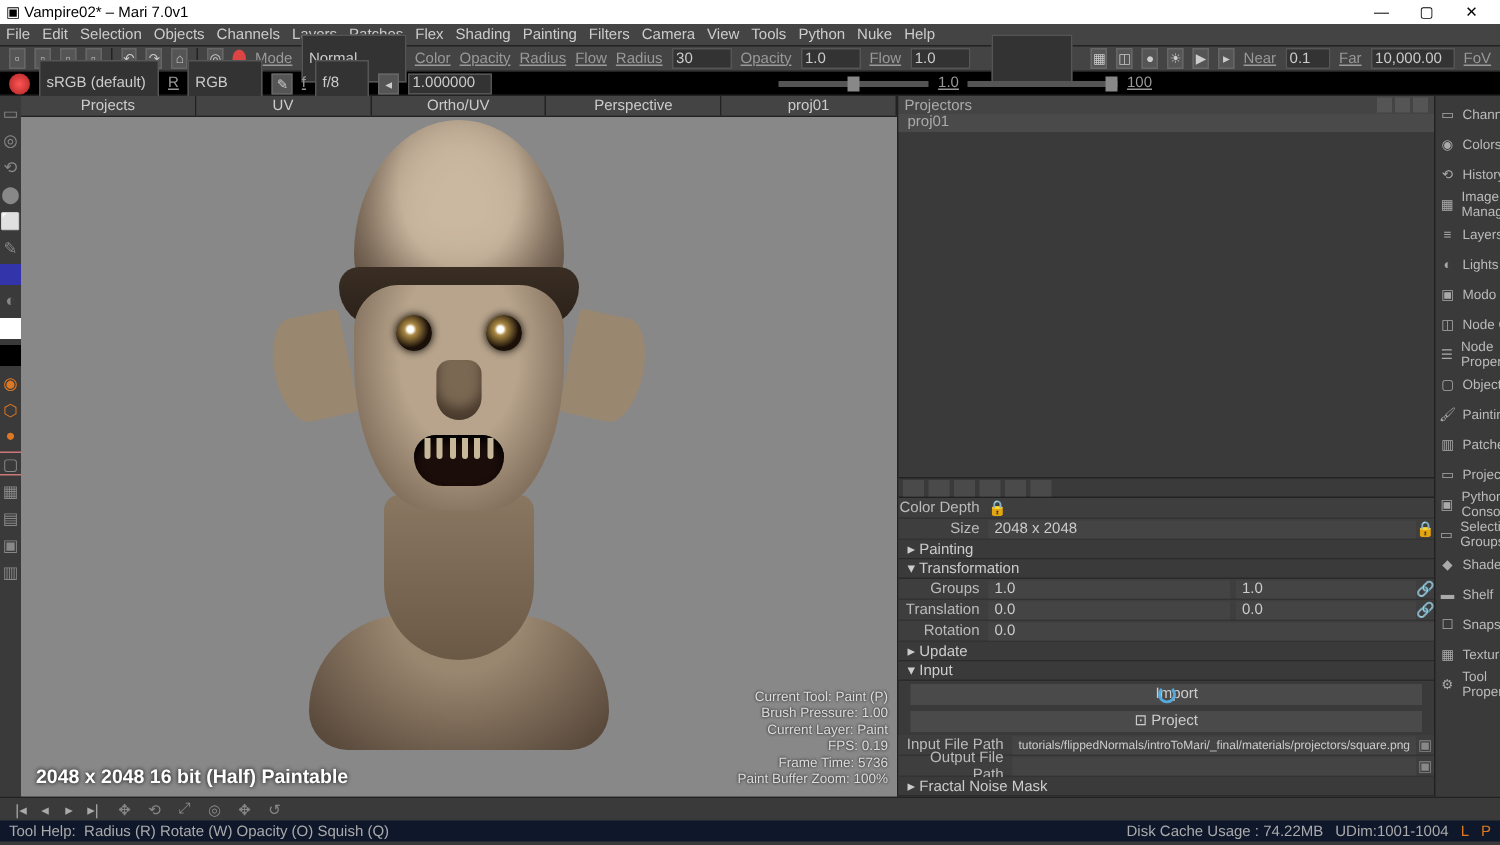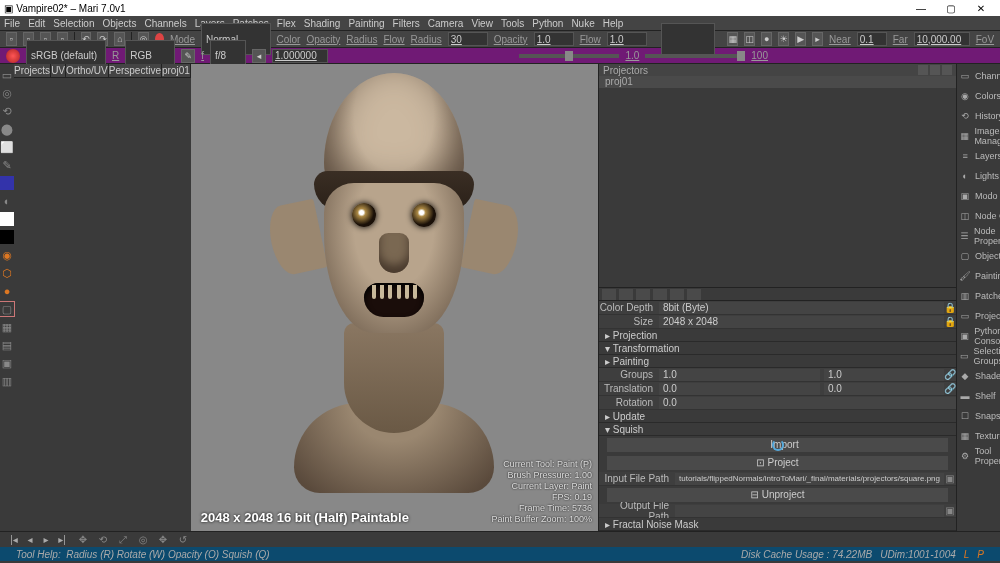--- a/index.html
+++ b/index.html
@@ -7,35 +7,35 @@
 .titlebar { height:16px; background:#fff; display:flex; align-items:center; padding:0 4px; color:#000; font-size:10px; }
 .titlebar .spacer { flex:1; }
 .titlebar .winbtn { width:30px; text-align:center; color:#000; cursor:pointer; font-size:10px; }
 .menubar { height:14px; background:#444; display:flex; align-items:center; padding:0 4px; gap:8px; font-size:10px; }
 .menubar span { cursor:pointer; color:#ccc; }
 .toolbar1 { height:18px; background:#444; display:flex; align-items:center; gap:6px; padding:0 6px; border-top:1px solid #222; border-bottom:1px solid #222; }
 .orb { width:12px; height:12px; border-radius:50%; background:#d44; cursor:pointer; }
 .toolbar1 .sep { width:1px; height:14px; background:#222; }
 .tlbl { font-size:10px; color:#999;text-decoration:underline; }
 .drop { background:#333; border:1px solid #555; height:14px; font-size:10px; color:#ccc; padding:15px 4px; display:flex; align-items:center; }
-.tinput { background:#333; border:1px solid #555; height:14px; width:40px; color:#ccc; font-size:10px; padding:0 2px;text-decoration:underline; }
+.tinput { background:#333; border:1px solid #555; height:14px; width:40px; color:#ccc; font-size:10px; padding:0 2px; }
 .ticon { width:14px; height:14px; background:#555; border:1px solid #666; display:flex; align-items:center; justify-content:center; color:#ccc; font-size:9px; cursor:pointer; }
-.toolbar2 { height:16px; background:#701a75; display:flex; align-items:center; gap:6px; padding:0 6px; border-bottom:1px solid #222; }
+.toolbar2 { height:16px; background:#000000; display:flex; align-items:center; gap:6px; padding:0 6px; border-bottom:1px solid #222; }
 .swatch { width:14px; height:14px; border-radius:50%; background:radial-gradient(#f55,#a22); }
 .nav { background:#3a3a3a; display:flex; align-items:center; gap:4px; padding:0 2px; }
 .navbtn { width:12px; height:12px; display:flex; align-items:center; justify-content:center; color:#aaa; cursor:pointer; }
 .main { display:flex; height:467px; }
 .leftrail { width:20px; background:#3a3a3a; display:flex; flex-direction:column; align-items:center; gap:4px; padding-top:4px; }
 .ltool { width:14px; height:14px; display:flex; align-items:center; justify-content:center; color:#888; cursor:pointer; font-size:11px; }
 .ltool.sel { outline:1px solid #c77; }
 .ltool.blue { background:#33a; }
 .ltool.white { background:#fff; }
 .ltool.black { background:#000; }
 .ltool.orange { color:#d72; }
-.viewport { flex:0 0 584px; display:flex; flex-direction:row; }
+.viewport { flex:0 0 584px; display:flex; flex-direction:column; }
 .vptabs { height:14px; background:#3a3a3a; display:flex; border-bottom:1px solid #222; }
 .vptab { flex:1; text-align:center; font-size:10px; color:#ccc; cursor:pointer; background:#444; border-right:1px solid #222; line-height:14px; }
 .vpcanvas { flex:1; background:#888; position:relative; overflow:hidden; }
 .head { position:absolute; left:50%; top:48%; transform:translate(-50%,-50%); width:230px; height:430px; }
 .skull { position:absolute; top:0; left:50%; transform:translateX(-50%); width:140px; height:140px; background:radial-gradient(ellipse at 50% 30%, #cbb8a0 40%, #8a7865 80%); border-radius:70px 70px 60px 60px / 90px 90px 50px 50px; box-shadow:inset 0 -20px 40px #5a4b3e; }
 .brow { position:absolute; top:98px; left:50%; transform:translateX(-50%); width:160px; height:40px; background:linear-gradient(#3a2e24,#2a2018); border-radius:20px 20px 40px 40px; }
 .face { position:absolute; top:110px; left:50%; transform:translateX(-50%); width:140px; height:150px; background:radial-gradient(ellipse at 50% 30%, #b8a48c 40%, #6e5d4c 90%); border-radius:30px 30px 50px 50px / 30px 30px 100px 100px; }
 .eye { position:absolute; width:24px; height:24px; border-radius:50%; background:radial-gradient(circle at 40% 40%, #fff 10%, #a84 20%, #1a1008 60%); top:130px; box-shadow:0 0 6px #000; }
 .eye.l { left:calc(50% - 42px); } .eye.r { left:calc(50% + 18px); }
 .nose { position:absolute; top:160px; left:50%; transform:translateX(-50%); width:30px; height:40px; background:#7a6852; border-radius:10px 10px 16px 16px; box-shadow:inset 0 -8px 8px #4a3b2e; }
@@ -63,21 +63,21 @@
 .proprow .val2 { width:120px; background:#444; height:12px; line-height:12px; padding:0 4px; margin-left:4px; color:#ccc; }
 .proprow .lock { width:12px; text-align:center; color:#888; cursor:pointer; }
 .sec { height:13px; background:#3a3a3a; padding-left:6px; font-size:10px; line-height:13px; cursor:pointer; border-bottom:1px solid #2a2a2a; color:#ccc; }
 .bigbtn { height:14px; margin:2px 8px; background:#4a4a4a; text-align:center; font-size:10px; line-height:14px; cursor:pointer; color:#ccc; position:relative; }
 .spinner { position:absolute; left:50%; top:50%; transform:translate(-50%,-50%); width:12px; height:12px; border:2px solid #5ad; border-top-color:transparent; border-radius:50%; }
 .rightrail { flex:0 0 80px; background:#3a3a3a; border-left:1px solid #222; display:flex; flex-direction:column; padding:4px 2px; gap:4px; }
 .rr { display:flex; align-items:center; gap:4px; font-size:9px; color:#bbb; cursor:pointer; height:16px; }
 .rr .ico { width:12px; height:12px; display:flex; align-items:center; justify-content:center; color:#aaa; }
 .bottombar { height:16px; background:#3a3a3a; display:flex; align-items:center; gap:6px; padding:0 6px; border-top:1px solid #222; }
 .bottombar .bic { width:14px; height:14px; color:#888; cursor:pointer; display:flex; align-items:center; justify-content:center; }
-.statusbar { height:14px; background:#0c4a6e; display:flex; align-items:center; padding:0 16px; font-size:10px; color:#aaa; justify-content:space-between;font-style:italic; }
+.statusbar { height:14px; background:#0f172a; display:flex; align-items:center; padding:0 6px; font-size:10px; color:#aaa; justify-content:space-between; }
 .statusbar .sr { display:flex; gap:8px; align-items:center; }
 .slidertrack { width:100px; height:4px; background:#555; position:relative; }
 .slidertrack .thumb { position:absolute; top:-3px; width:8px; height:10px; background:#888; }
 </style>
 </head>
 <body>
 
 <div class="titlebar">
   <span>▣</span>&nbsp;
   <span>Vampire02* – Mari 7.0v1</span>
@@ -239,57 +239,54 @@
     <div class="tbar">
       <span></span>
         <span></span>
       <span></span>
         <span></span>
       <span></span>
         <span></span>
     </div>
     <div class="proprow">
       <span class="lbl">Color Depth</span>
-      <span class="val">8bit (Byte)</span>
       <span class="lock">🔒</span>
     </div>
     <div class="proprow">
       <span class="lbl">Size</span>
       <span class="val">2048 x 2048</span>
       <span class="lock">🔒</span>
     </div>
-    <div class="sec">▸ <span>Projection</span></div>
+    <div class="sec">▸ <span>Painting</span></div>
     <div class="sec">▾ <span>Transformation</span></div>
-    <div class="sec">▸ <span>Painting</span></div>
     <div class="proprow">
       <span class="lbl">Groups</span>
       <span class="val">1.0</span>
       <span class="val2">1.0</span>
       <span class="lock">🔗</span>
     </div>
     <div class="proprow">
       <span class="lbl">Translation</span>
       <span class="val">0.0</span>
       <span class="val2">0.0</span>
       <span class="lock">🔗</span>
     </div>
     <div class="proprow">
       <span class="lbl">Rotation</span>
       <span class="val">0.0</span>
     </div>
     <div class="sec">▸ <span>Update</span></div>
-    <div class="sec">▾ <span>Squish</span></div>
+    <div class="sec">▾ <span>Input</span></div>
     <div class="bigbtn"><span class="spinner"></span><span style="margin-left:14px">Import</span></div>
     <div class="bigbtn">⊡ Project</div>
     <div class="proprow">
       <span class="lbl" style="width:76px">Input File Path</span>
       <span class="val" style="font-size:8px">tutorials/flippedNormals/introToMari/_final/materials/projectors/square.png</span>
       <span class="lock">▣</span>
     </div>
-    <div class="bigbtn">⊟ Unproject</div>
     <div class="proprow">
       <span class="lbl" style="width:76px">Output File Path</span>
       <span class="val"></span>
       <span class="lock">▣</span>
     </div>
     <div class="sec">▸ <span>Fractal Noise Mask</span></div>
   </div>
 
   <div class="rightrail" id="rightrail">
       <div class="rr">

